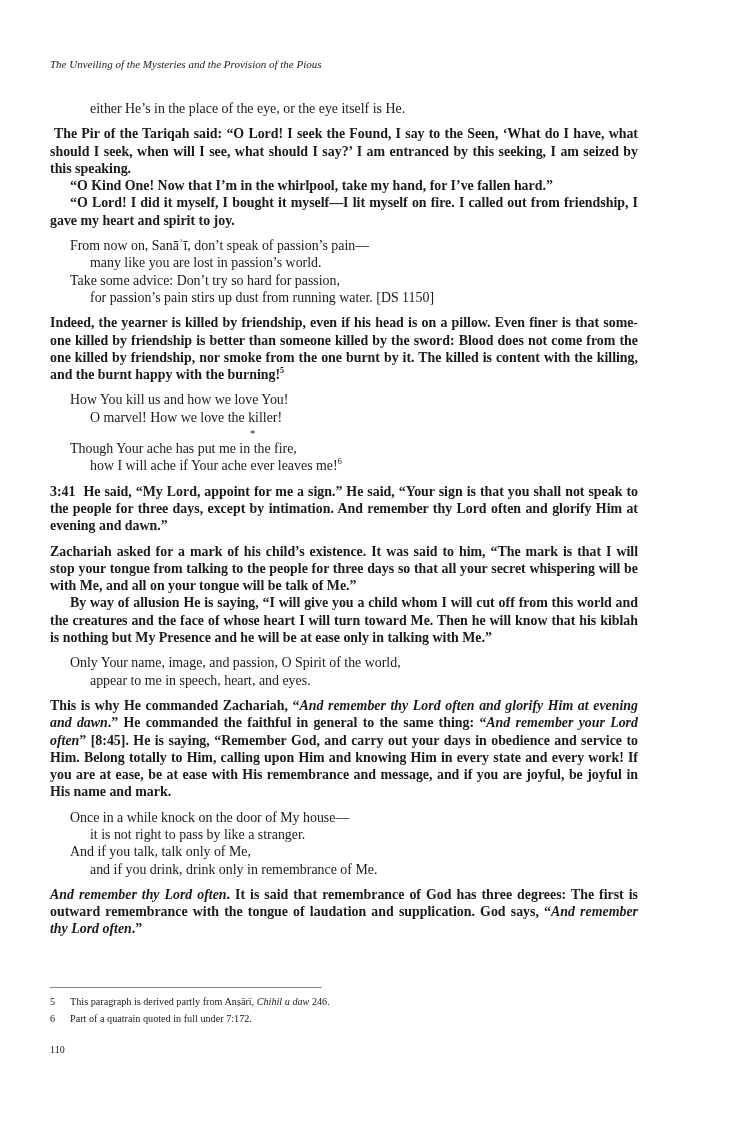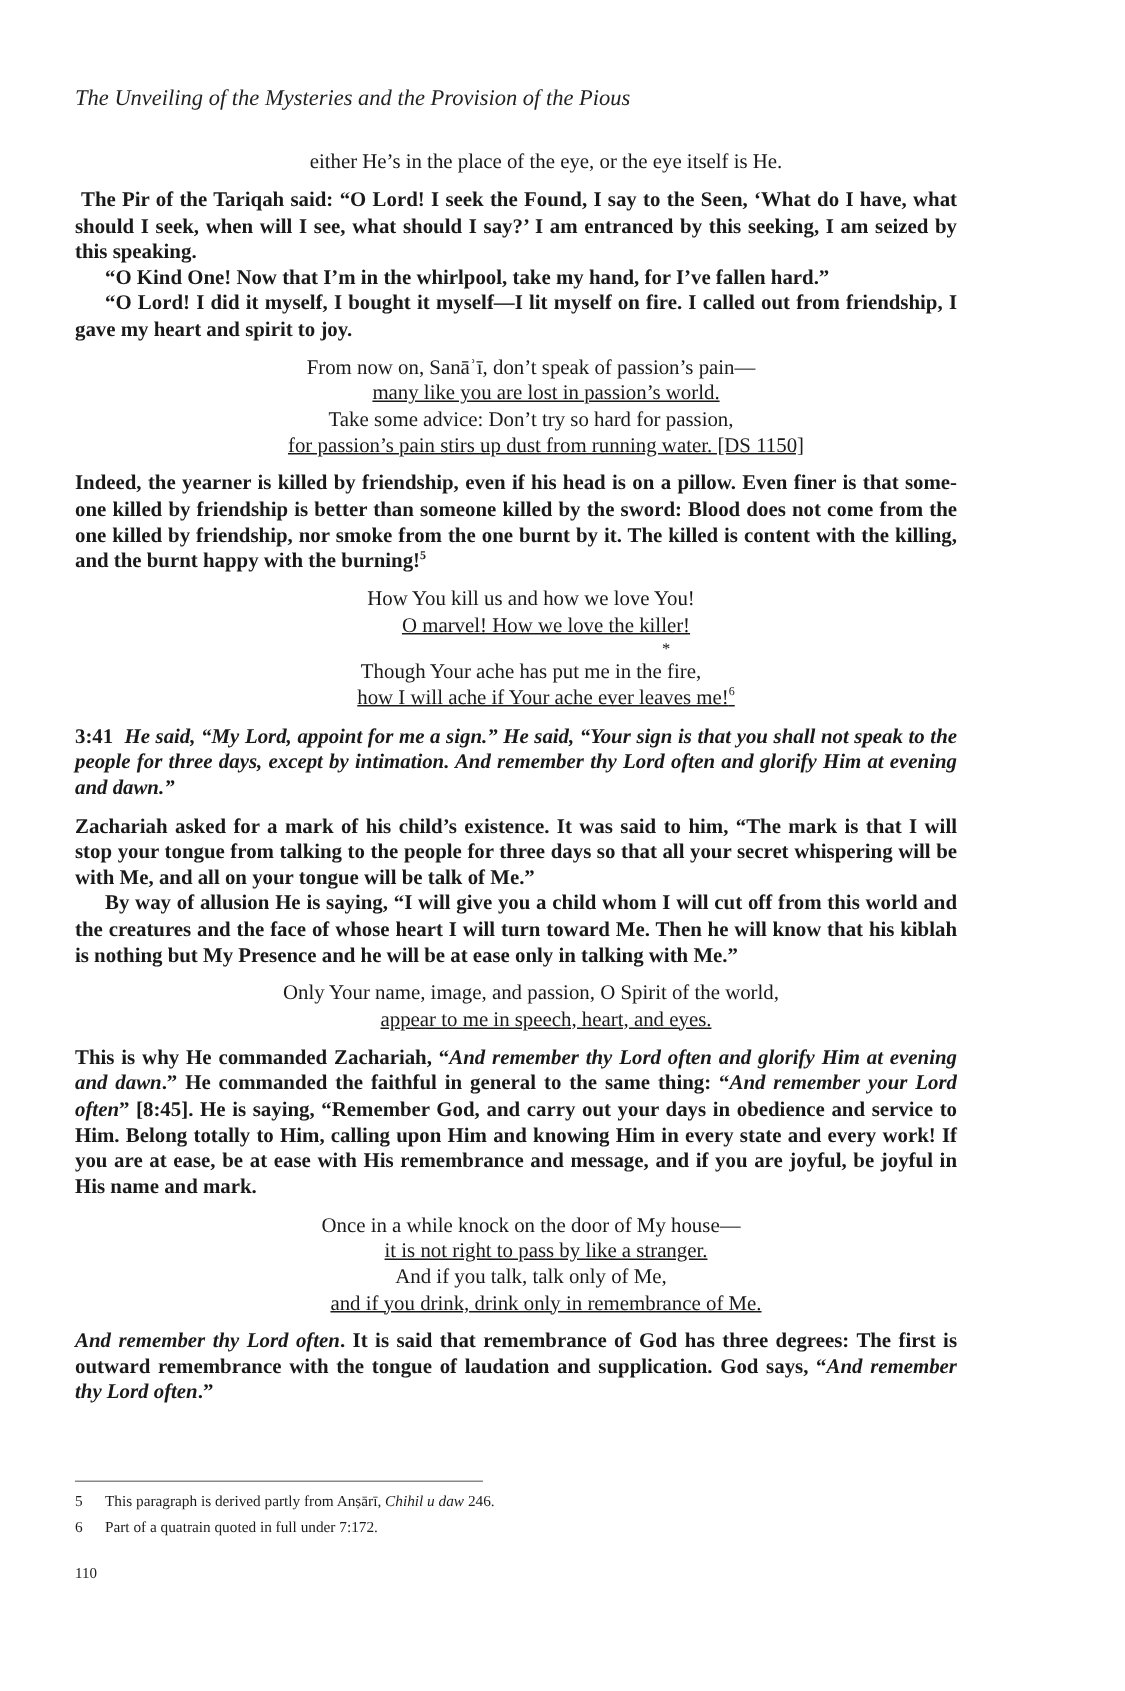--- a/index.html
+++ b/index.html
@@ -3,38 +3,38 @@
 <meta charset="utf-8">
 <style>
   html, body { margin: 0; padding: 0; background: #ffffff; }
   body {
     width: 750px; height: 1127px; position: relative; overflow: hidden;
     font-family: "Liberation Serif", "DejaVu Serif", serif;
     color: #1a1a1a;
   }
   .running-head {
     position: absolute; left: 50px; top: 58px;
-    font-style: italic; font-size: 15px; color: #222;
+    font-style: italic; font-size: 11px; color: #222;
   }
   .body-text {
     position: absolute; left: 50px; top: 100px; width: 588px;
     font-size: 13.9px; line-height: 17.3px; text-align: justify;
   }
   p { margin: 0; font-weight: bold; }
   .p-gap { margin-top: 8px; }
   .indent { text-indent: 20px; }
   .first-indent { text-indent: 4px; }
-  .verse { margin: 8px 0 8px 20px; text-align: center; }
+  .verse { margin: 8px 0 8px 20px; text-align: left; }
   .verse .l1 { display: block; }
-  .verse .l2 { display: block; padding-left: 20px; text-decoration: underline; }
+  .verse .l2 { display: block; padding-left: 20px; }
   .verse-first { margin-left: 40px; margin-top: 0; margin-bottom: 8px; }
   .star { display: block; padding-left: 180px; font-size: 11px; line-height: 14px; }
   .quran { font-weight: bold; margin-top: 8px; }
   .quran .ref { font-style: normal; margin-top: 32px; }
-  .quran .txt { font-style: italic; }
+  .quran .txt { }
   i, .it { font-style: italic; }
   sup { font-size: 8px; line-height: 0; vertical-align: super; }
   .fn-rule {
     position: absolute; left: 50px; top: 987px; width: 272px; height: 0;
     border-top: 1px solid #888;
   }
   .footnotes {
     position: absolute; left: 50px; top: 993px; width: 588px;
     font-size: 10.2px; line-height: 17px;
   }

